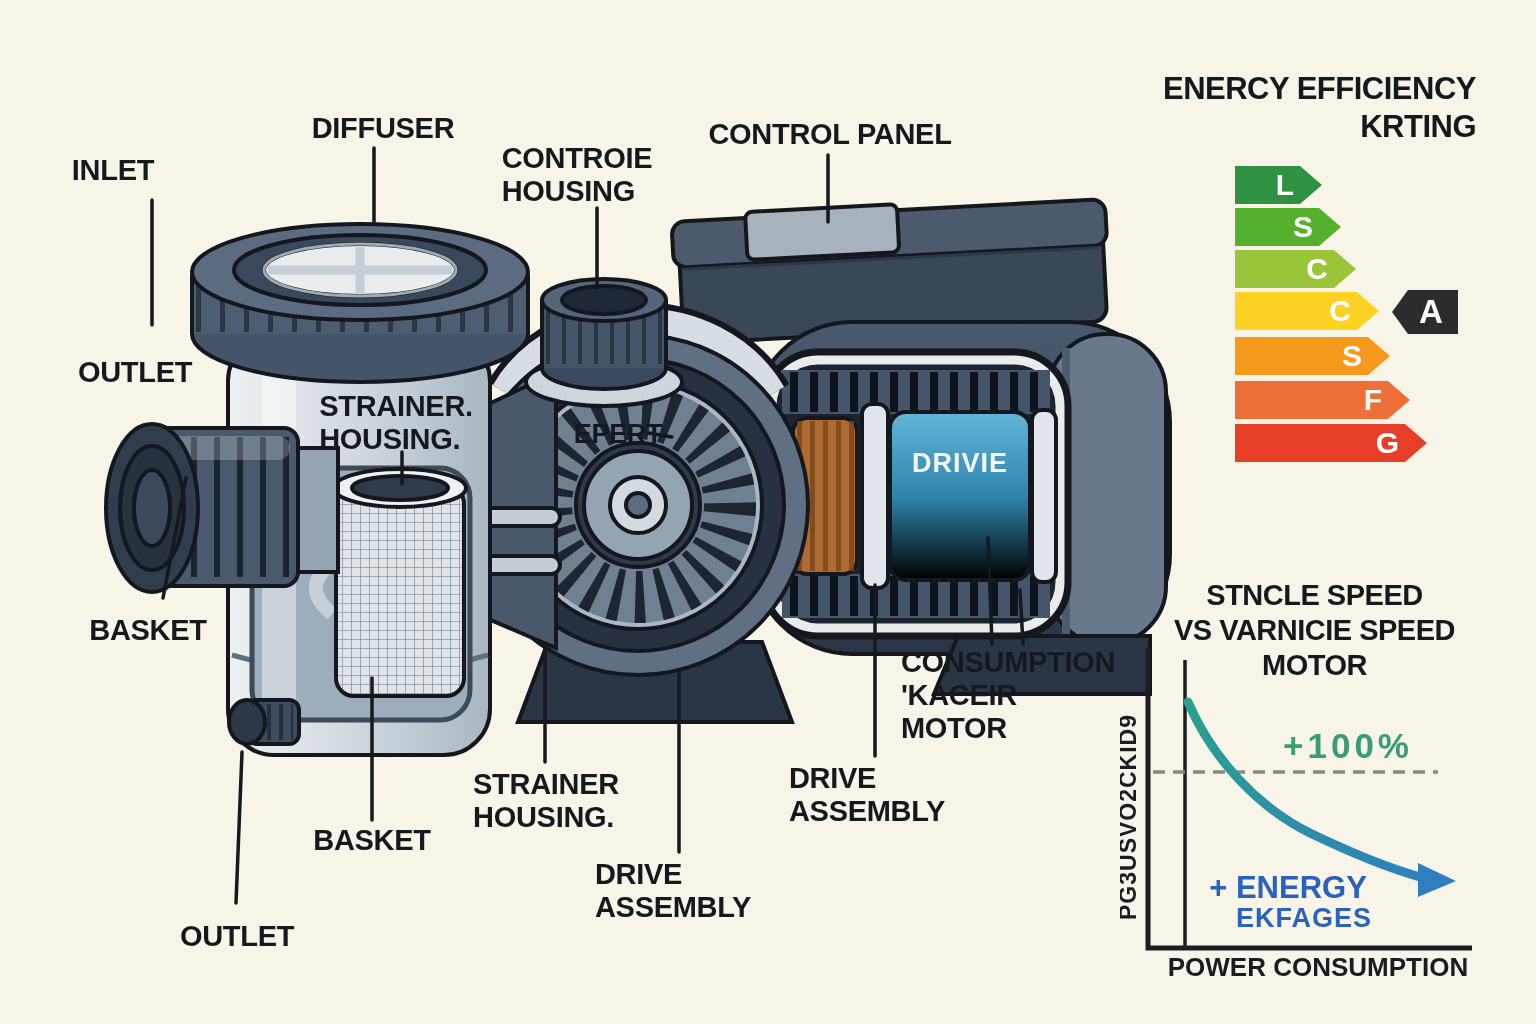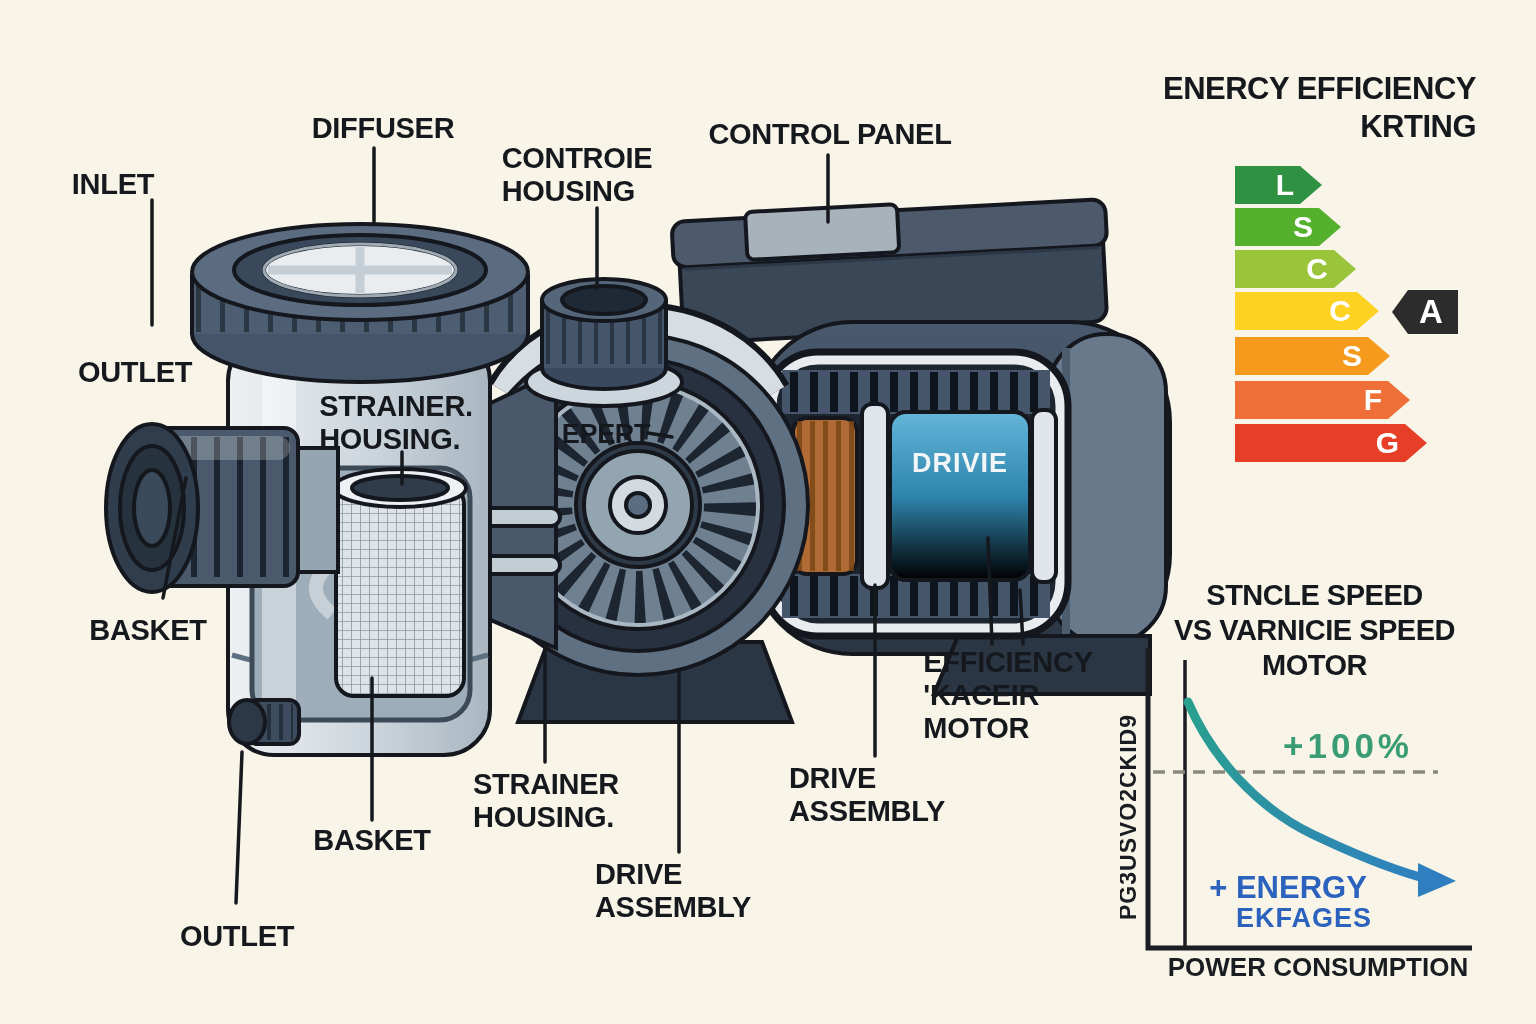--- a/index.html
+++ b/index.html
@@ -9,21 +9,21 @@
     font-family:"Liberation Sans",sans-serif;
   }
   #pump-svg{position:absolute;left:0;top:0;}
   #graph-svg{position:absolute;left:1120px;top:620px;}
   .lbl{
     position:absolute;transform:translateX(-50%);
     text-align:left;color:#15181d;
     font-weight:700;font-size:29px;line-height:33px;letter-spacing:-0.3px;
     white-space:pre-line;
   }
-  .lbl.small{font-size:27px;}
+  .lbl.small{font-size:27px;margin-left:12px;}
   #energy-title{
     position:absolute;left:1146px;top:70px;width:330px;
     text-align:right;color:#15181d;font-weight:700;font-size:31px;line-height:38px;
     letter-spacing:-0.5px;white-space:pre-line;
   }
   #graph-title{
     position:absolute;left:1152px;top:572px;width:325px;
     text-align:center;color:#15181d;font-weight:700;font-size:29px;line-height:35px;
     letter-spacing:-0.5px;white-space:pre-line;margin-top:6px;
   }
@@ -200,39 +200,39 @@
       <path d="M242,752 L236,903"></path>
       <path d="M545,648 V762"></path>
       <path d="M679,672 V852"></path>
       <path d="M875,585 V756"></path>
       <path d="M988,538 L992,644"></path>
       <path d="M1020,590 L1023,644"></path>
       <path d="M648,433 L672,437"></path>
     </g>
   </svg>
 
-  <div class="lbl" style="left:113px;top:168px">INLET</div>
+  <div class="lbl" style="left:113px;top:154px">INLET</div>
   <div class="lbl" style="left:383px;top:112px">DIFFUSER</div>
   <div class="lbl" style="left:830px;top:118px">CONTROL PANEL</div>
   <div class="lbl" style="left:577px;top:142px">CONTROIE
 HOUSING</div>
   <div class="lbl" style="left:135px;top:356px">OUTLET</div>
   <div class="lbl" style="left:396px;top:390px">STRAINER.
 HOUSING.</div>
   <div class="lbl small" style="left:606px;top:418px">EPERT</div>
   <div class="lbl" style="left:148px;top:614px">BASKET</div>
   <div class="lbl" style="left:372px;top:824px">BASKET</div>
   <div class="lbl" style="left:237px;top:920px">OUTLET</div>
   <div class="lbl" style="left:546px;top:768px">STRAINER
 HOUSING.</div>
   <div class="lbl" style="left:673px;top:858px">DRIVE
 ASSEMBLY</div>
   <div class="lbl" style="left:867px;top:762px">DRIVE
 ASSEMBLY</div>
-  <div class="lbl" style="left:1008px;top:646px">EFFICIENCY
+  <div class="lbl" style="left:1008px;top:646px">CONSUMPTION
 'KACEIR
 MOTOR</div>
 
   <div id="energy-title">ENERCY EFFICIENCY
 KRTING</div>
 
   <div id="energy-bars">
     <div class="e-bar" style="width: 87px; background: rgb(47, 146, 66);">
         <span class="e-letter">L</span>
       </div>

